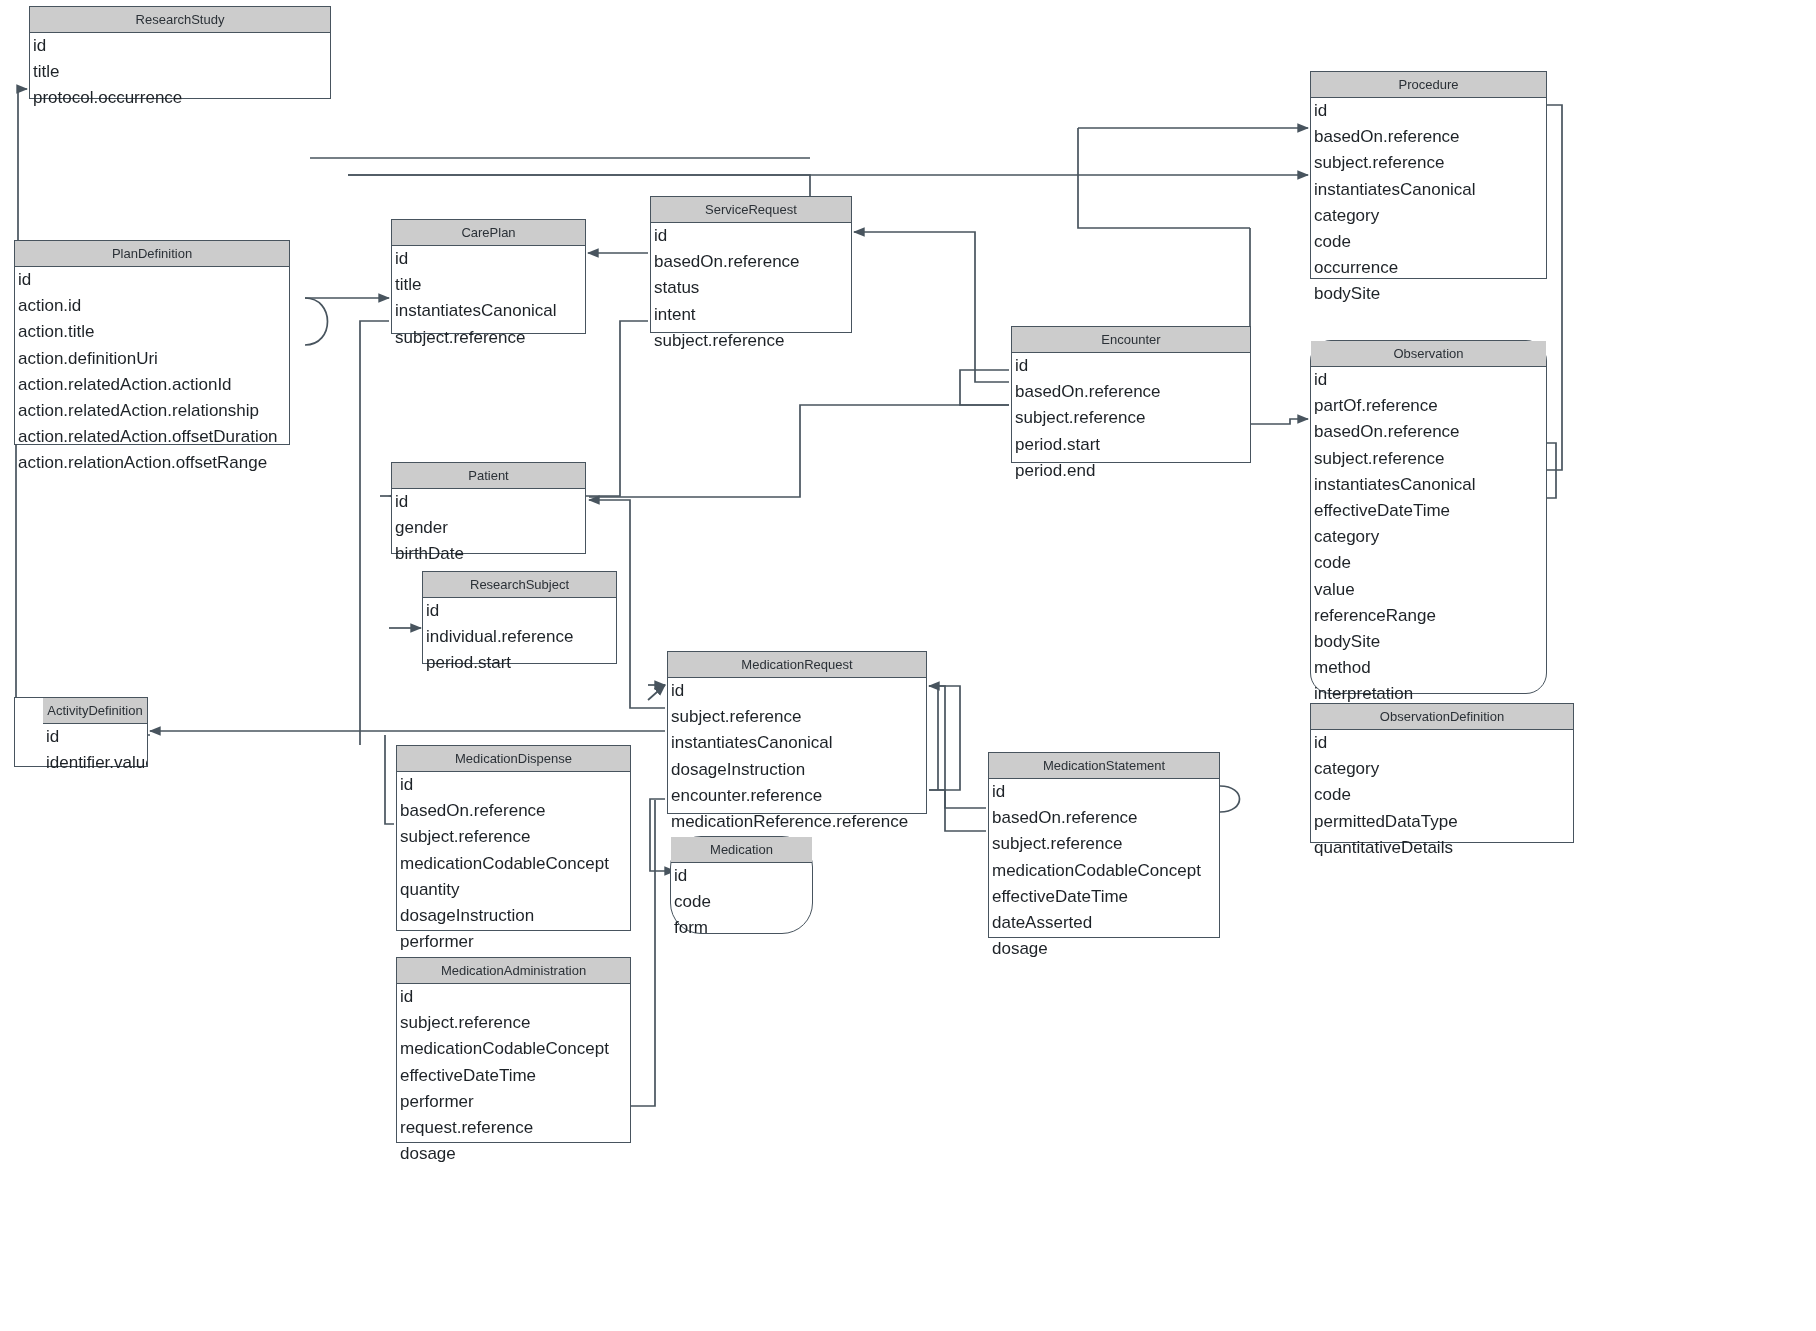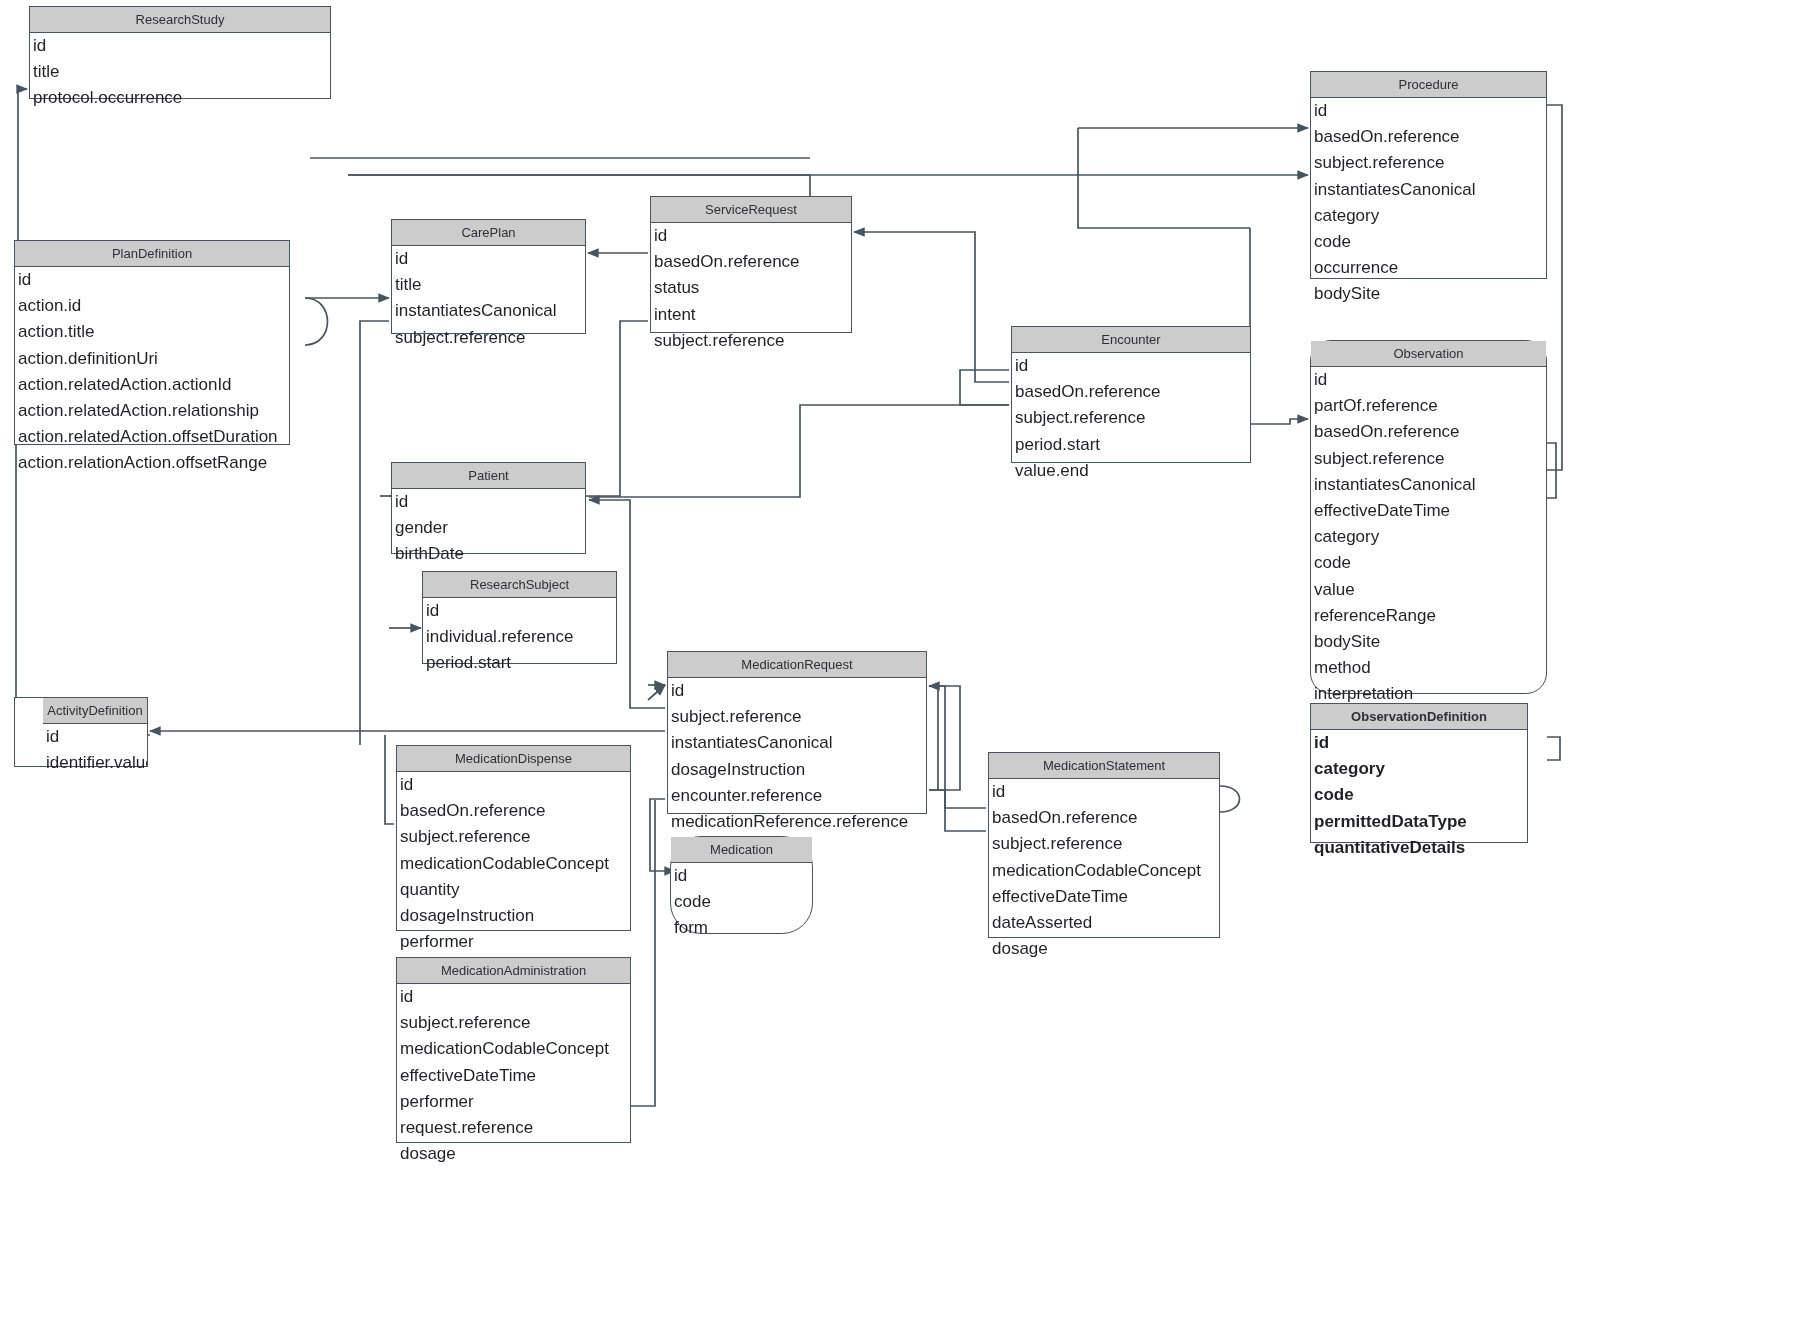--- a/index.html
+++ b/index.html
@@ -198,21 +198,21 @@
           <li>period.start</li>
         </ul>
       </div>
       <div class="entity" style="left: 1011px; top: 326px; width: 240px; height: 137px;">
         <div class="entity-title">Encounter</div>
         <ul class="entity-fields">
           <li>id</li>
           <li>basedOn.reference</li>
           <li>subject.reference</li>
           <li>period.start</li>
-          <li>value.end</li>
+          <li>period.end</li>
         </ul>
       </div>
       <div class="entity" style="left: 1310px; top: 71px; width: 237px; height: 208px;">
         <div class="entity-title">Procedure</div>
         <ul class="entity-fields">
           <li>id</li>
           <li>basedOn.reference</li>
           <li>subject.reference</li>
           <li>instantiatesCanonical</li>
           <li>category</li>
@@ -232,21 +232,21 @@
           <li>effectiveDateTime</li>
           <li>category</li>
           <li>code</li>
           <li>value</li>
           <li>referenceRange</li>
           <li>bodySite</li>
           <li>method</li>
           <li>interpretation</li>
         </ul>
       </div>
-      <div class="entity" style="left: 1310px; top: 703px; width: 218px; height: 140px; font-weight: bold;">
+      <div class="entity" style="left: 1310px; top: 703px; width: 264px; height: 140px;">
         <div class="entity-title">ObservationDefinition</div>
         <ul class="entity-fields">
           <li>id</li>
           <li>category</li>
           <li>code</li>
           <li>permittedDataType</li>
           <li>quantitativeDetails</li>
         </ul>
       </div>
       <div class="entity" style="left: 667px; top: 651px; width: 260px; height: 163px;">

